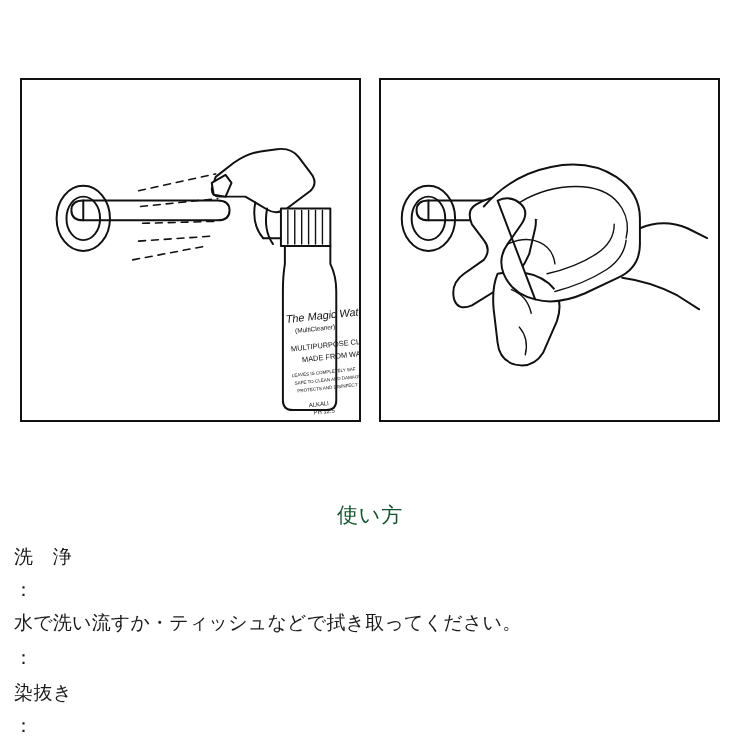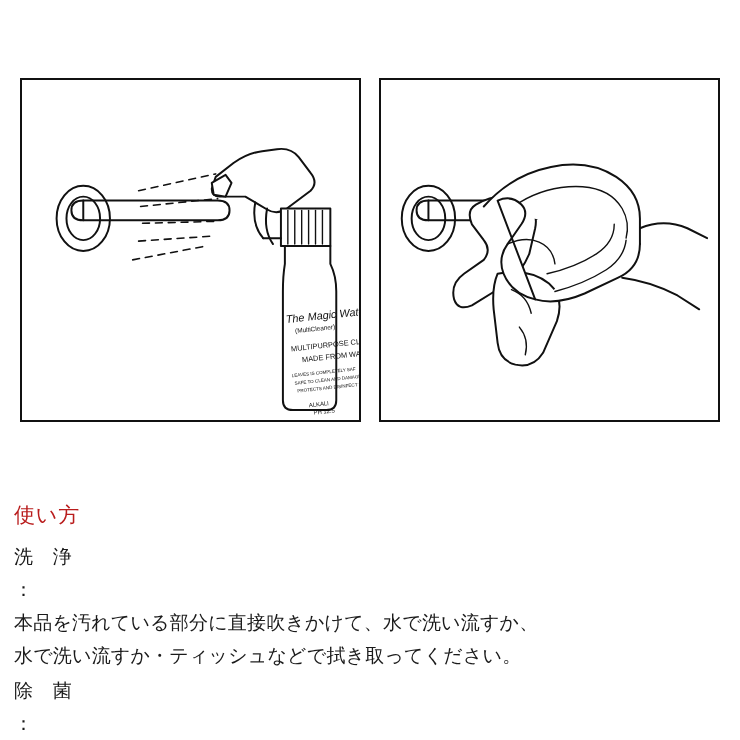--- a/index.html
+++ b/index.html
@@ -50,22 +50,23 @@
   .howto {
     position: absolute;
     left: 14px;
     top: 500px;
     width: 712px;
   }
   .howto-title {
     font-size: 21px;
     line-height: 30px;
     letter-spacing: 0.04em;
-    color: #b91c1c;
+    color: #14532d;
     margin-bottom: 10px;
+    text-align: center;
   }
   .row {
     display: flex;
     align-items: flex-start;
     margin-bottom: 2px;
     flex-direction: column;
   }
   .row-label {
     flex: 0 0 auto;
     width: 72px;
@@ -211,27 +212,25 @@
     </div>
   </div>
 
   <div class="howto">
     <div class="howto-title">使い方</div>
 
     <div class="row">
       <div class="row-label">洗　浄</div>
       <div class="row-colon">：</div>
       <div class="row-body">
-        <div>本品を汚れている部分に直接吹きかけて、水で洗い流すか、</div>
         <div>水で洗い流すか・ティッシュなどで拭き取ってください。</div>
       </div>
     </div>
 
     <div class="row">
-      <div class="row-label">除　菌</div>
       <div class="row-colon">：</div>
     </div>
 
     <div class="row">
       <div class="row-label">染抜き</div>
       <div class="row-colon">：</div>
       <div class="row-body">
       </div>
     </div>
   </div>

